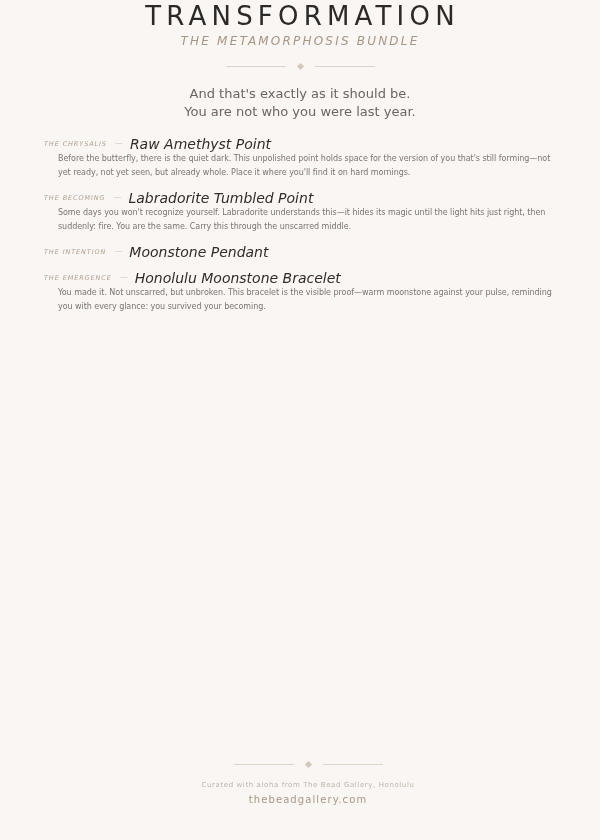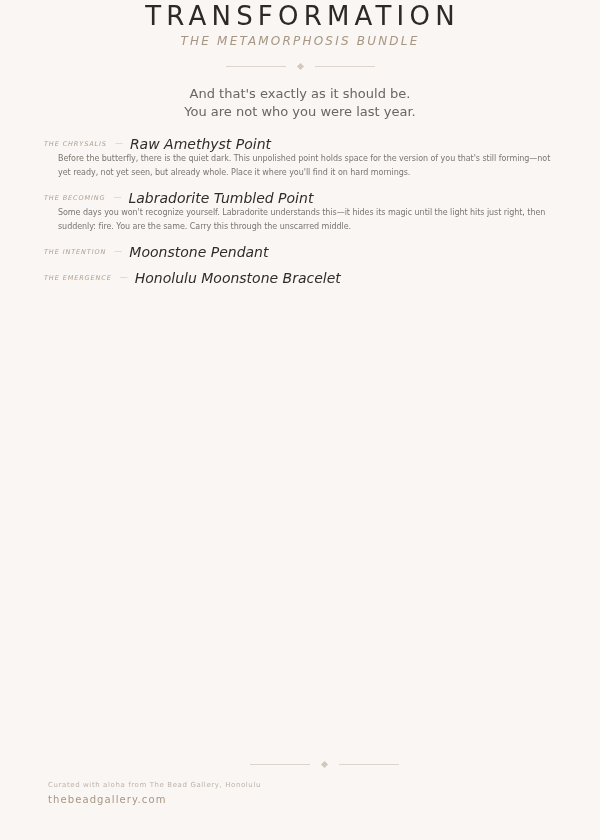--- a/index.html
+++ b/index.html
@@ -41,21 +41,21 @@
       font-size: 6.5px; letter-spacing: 0.9px; color: #b09f8d;
       text-transform: uppercase;
     }
     .dash { font-size: 8px; color: #cfc5ba; margin: 0 7px 0 8px; }
     .product { font-size: 14px; color: #2f2c2a; }
     .desc {
       font-size: 8px; line-height: 13.5px; color: #7a7570;
       margin-top: 1px; letter-spacing: -0.05px; margin-left: 14px;
     }
     .footer {
-      position: absolute; left: 16px; right: 0; top: 758px;  margin-left: 32px;
+      position: absolute; left: 16px; right: 0; top: 758px; text-align: center;
     }
     .footer .divider { margin-top: 0; }
     .curated {
       font-size: 7px; letter-spacing: 0.6px; color: #bdb4ab; margin-top: 10px;
       line-height: 11px;
     }
     .site {
       font-size: 10px; letter-spacing: 1.1px; color: #a89684; margin-top: 3px;
       line-height: 11px;
     }
@@ -100,20 +100,21 @@
       <span class="dash">—</span>
       <span class="product">Moonstone Pendant</span>
     </div>
   </div>
   <div class="item">
     <div class="item-head">
       <span class="stage">THE EMERGENCE</span>
       <span class="dash">—</span>
       <span class="product">Honolulu Moonstone Bracelet</span>
     </div>
+    <div class="desc">You made it. Not unscarred, but unbroken. This bracelet is the visible proof—warm moonstone against your pulse, reminding you with every glance: you survived your becoming.</div>
   </div>
 </div>
 
 <div class="footer">
   <div class="divider">
     <span class="line"></span>
     <span class="diamond"></span>
     <span class="line"></span>
   </div>
   <div class="curated">Curated with aloha from The Bead Gallery, Honolulu</div>

